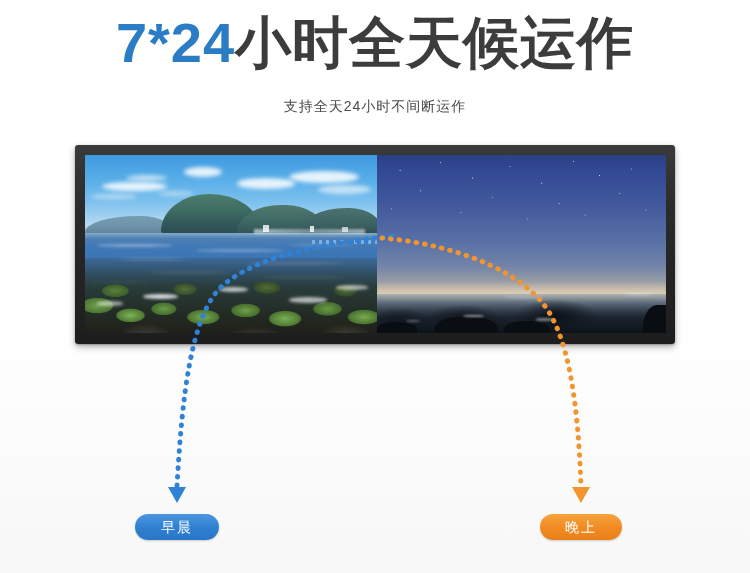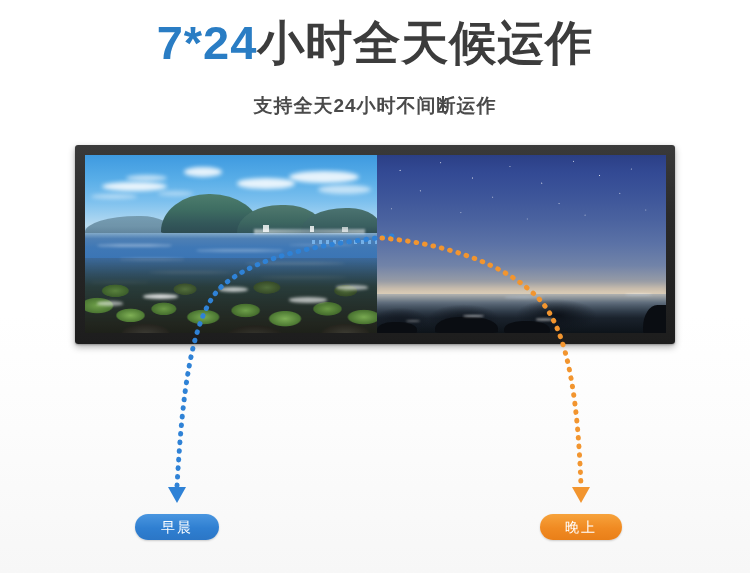--- a/index.html
+++ b/index.html
@@ -23,41 +23,40 @@
     overflow: hidden;
   }
 
   
   .title {
     position: absolute;
     left: 0;
     top: 12px;
     width: 750px;
     text-align: center;
-    font-size: 47px;
+    font-size: 56px;
     line-height: 62px;
     font-weight: bold;
     color: #3c3c3c;
     letter-spacing: 1px;
     white-space: nowrap;
   }
   .title .accent { color: #2a7dc4; }
 
   .subtitle {
     position: absolute;
     left: 0;
     top: 92px;
     width: 750px;
     text-align: center;
-    font-size: 19px;
+    font-size: 14px;
     line-height: 28px;
     color: #4a4a4a;
     letter-spacing: 1px;
     white-space: nowrap;
-    font-weight: bold;
   }
 
   
   .monitor {
     position: absolute;
     left: 75px;
     top: 145px;
     width: 600px;
     height: 199px;
     background: linear-gradient(180deg,#3a3a3a 0%,#2a2a2a 35%,#1d1d1d 100%);

